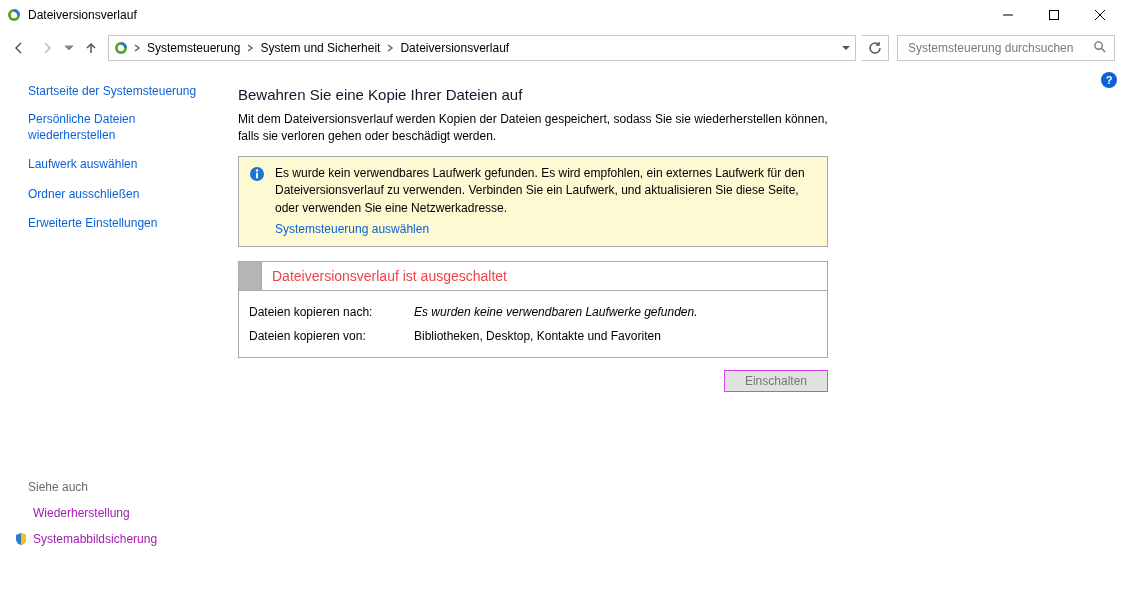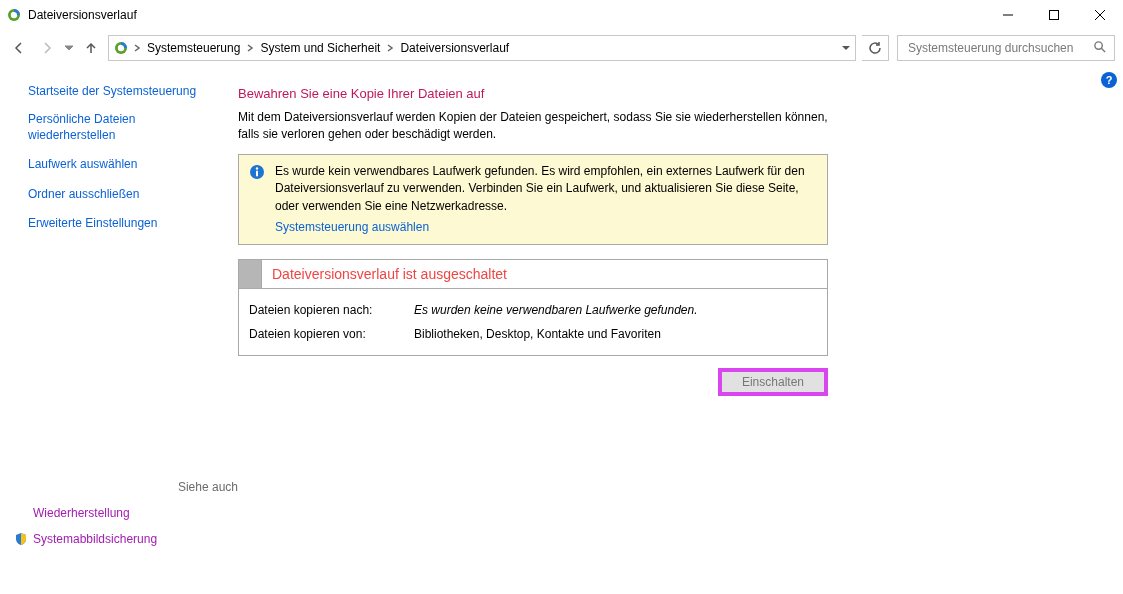--- a/index.html
+++ b/index.html
@@ -128,21 +128,20 @@
   .side-link {
     color: #0b62d6;
     margin-bottom: 14px;
     line-height: 1.3;
     cursor: pointer;
     max-width: 170px;
   }
   .side-footer {
     margin-top:auto;
     padding-bottom: 14px;
-    text-align: right;
   }
   .side-footer .seealso {
     color: #6b6b6b;
     margin-bottom: 12px;
     margin-left: -14px;
     padding-left: 14px;
   }
   .side-footer .footer-link {
     color: #a21caf;
     margin-bottom: 12px;
@@ -153,22 +152,22 @@
   .shield-icon {
     width:14px; height:14px;
   }
 
   .main {
     flex: 1;
     padding: 20px 0 0 0;
     max-width: 590px;
   }
   .main h1 {
-    color: #be185d;
-    font-size: 13px;
+    color: #0f172a;
+    font-size: 15px;
     font-weight: 400;
     margin: 0 0 8px 0;
   }
   .main .intro {
     margin: 0 0 10px 0;
     line-height: 1.45;
   }
 
   .warnbox {
     background: #fdf9d2;
@@ -215,21 +214,21 @@
   .detailrow .value.italic { font-style: italic; }
 
   .actionrow {
     display:flex; justify-content:flex-end;
     margin-top: 12px;
   }
   .actionrow button {
     font: inherit;
     padding: 3px 20px;
     background: #e1e1e1;
-    border: 4px solid #d946ef;
+    border: 1px solid #d946ef;
     color: #777;
     text-align: center;
   }
 
   
   .cp-icon {
     width:16px; height:16px;
   }
 </style>
 </head>

